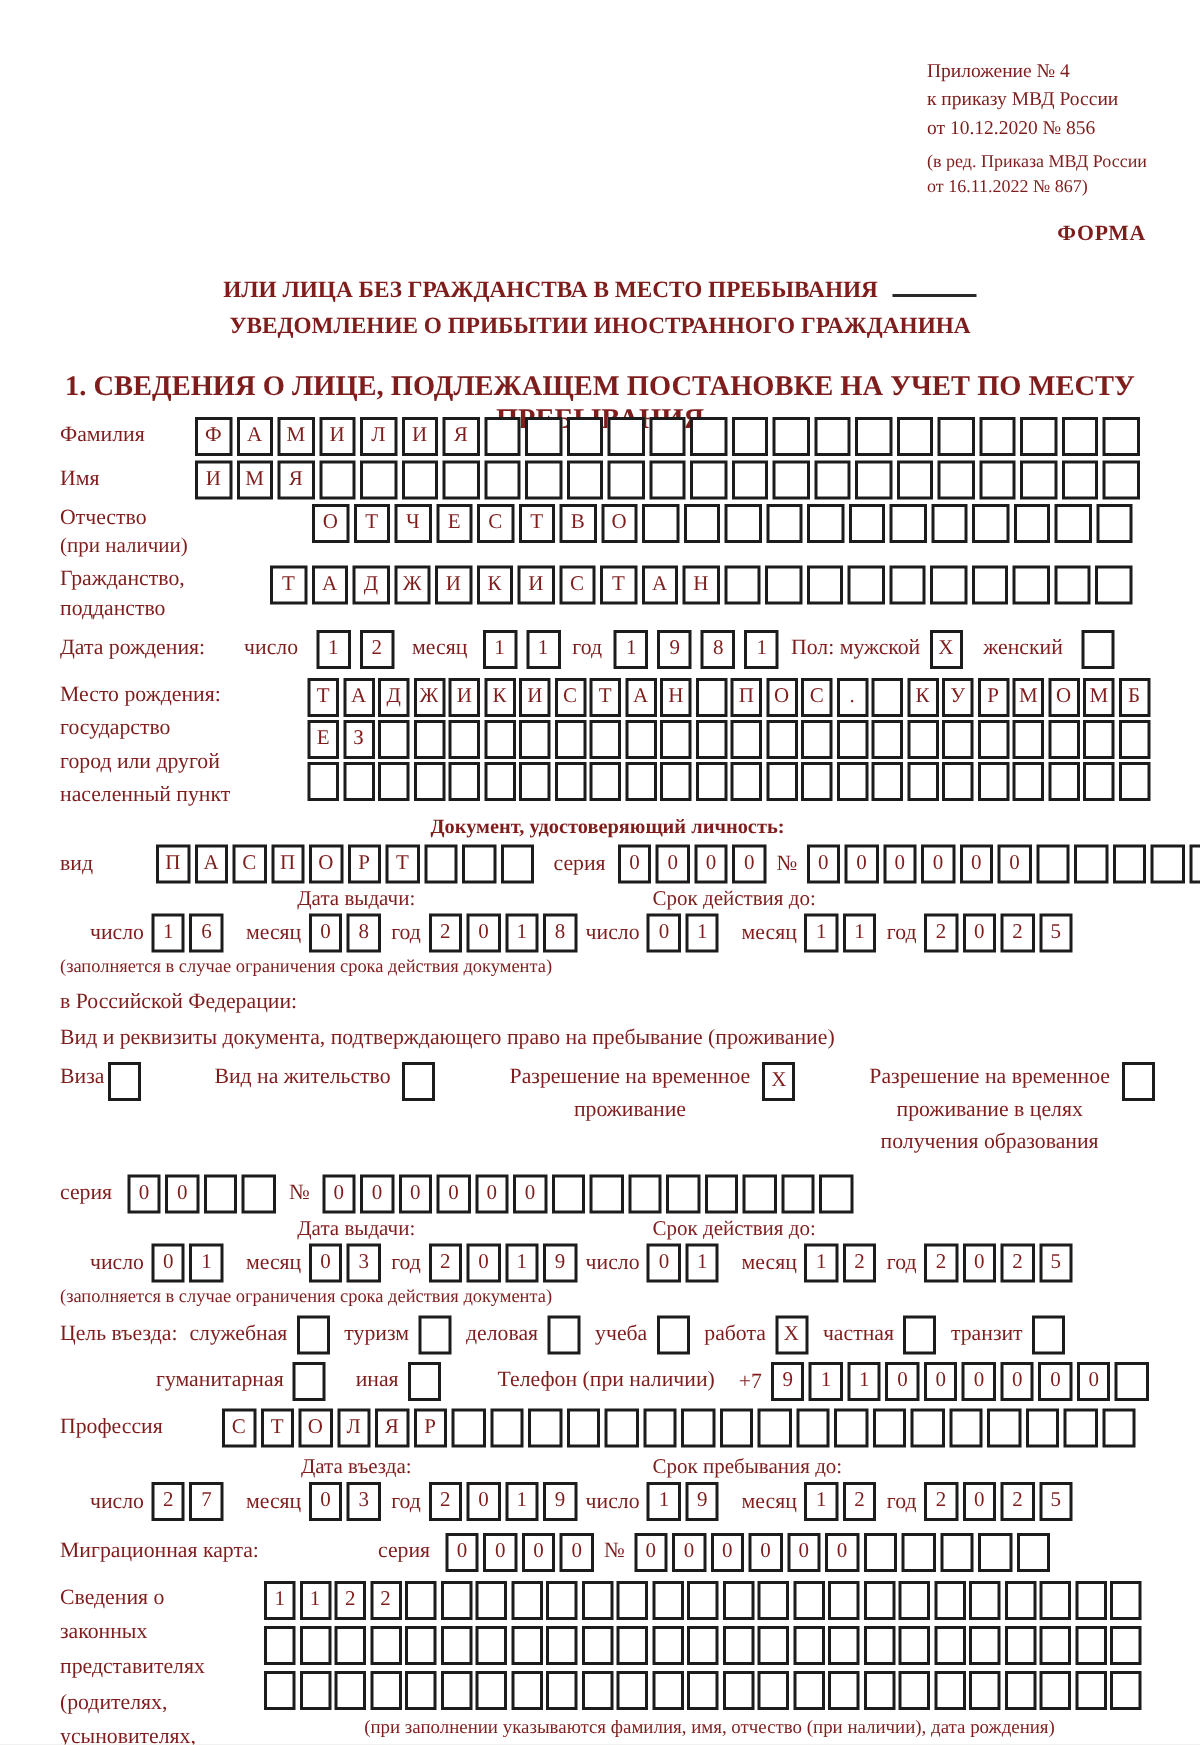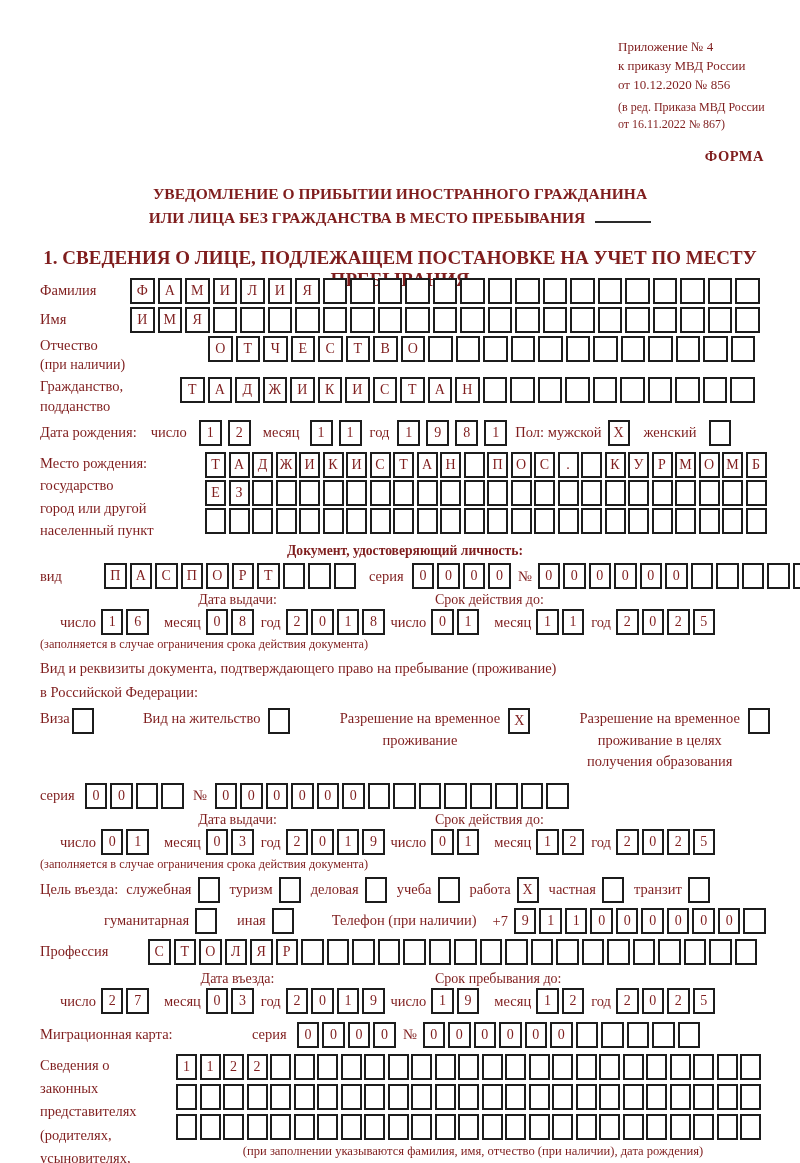--- a/index.html
+++ b/index.html
@@ -84,22 +84,22 @@
     <div>Приложение № 4</div>
     <div>к приказу МВД России</div>
     <div>от 10.12.2020 № 856</div>
     <div class="small gap">(в ред. Приказа МВД России</div>
     <div class="small">от 16.11.2022 № 867)</div>
   </div>
 
   <div class="forma">ФОРМА</div>
 
   <div class="title">
+    <div><span>ИЛИ ЛИЦА БЕЗ ГРАЖДАНСТВА В МЕСТО ПРЕБЫВАНИЯ</span><span class="blank"></span></div>
     <div>УВЕДОМЛЕНИЕ О ПРИБЫТИИ ИНОСТРАННОГО ГРАЖДАНИНА</div>
-    <div><span>ИЛИ ЛИЦА БЕЗ ГРАЖДАНСТВА В МЕСТО ПРЕБЫВАНИЯ</span><span class="blank"></span></div>
   </div>
 
   <div class="section-title">1. СВЕДЕНИЯ О ЛИЦЕ, ПОДЛЕЖАЩЕМ ПОСТАНОВКЕ НА УЧЕТ ПО МЕСТУ ПРЕБЫВАНИЯ</div>
 
   <div class="body">
 
     <div class="frow ac">
       <div class="lbl w90">Фамилия</div>
       <div class="cells cw-l">
           <div class="cell">Ф</div>
@@ -210,21 +210,21 @@
           <div class="cell"></div>
           <div class="cell"></div>
           <div class="cell"></div>
           <div class="cell"></div>
           <div class="cell"></div>
           <div class="cell"></div>
         </div>
     </div>
 
     <div class="frow ac" style="margin-bottom:6px;">
-      <span class="lbl" style="margin-right:14px;">Дата рождения:</span>
+      <span class="lbl" style="margin-right:26px;">Дата рождения:</span>
       <span class="lbl" style="margin-right:12px;">число</span>
       <div class="cells cw-d">
           <div class="cell">1</div>
           <div class="cell">2</div>
         </div>
       <span class="lbl" style="margin:0 10px 0 6px;">месяц</span>
       <div class="cells cw-d">
           <div class="cell">1</div>
           <div class="cell">1</div>
         </div>
@@ -412,22 +412,22 @@
         <div class="cells cw-m">
             <div class="cell">2</div>
             <div class="cell">0</div>
             <div class="cell">2</div>
             <div class="cell">5</div>
           </div>
       </div>
     </div>
     <div class="note-right">(заполняется в случае ограничения срока действия документа)</div>
 
+    <div class="intro">в Российской Федерации:</div>
     <div class="intro">Вид и реквизиты документа, подтверждающего право на пребывание (проживание)</div>
-    <div class="intro">в Российской Федерации:</div>
 
     <div class="opts-row">
       <div class="opt tight">
         <span class="opt-lbl">Виза</span>
         <div class="cells chk">
             <div class="cell"></div>
           </div>
       </div>
       <div class="opt">
         <span class="opt-lbl">Вид на жительство</span>

